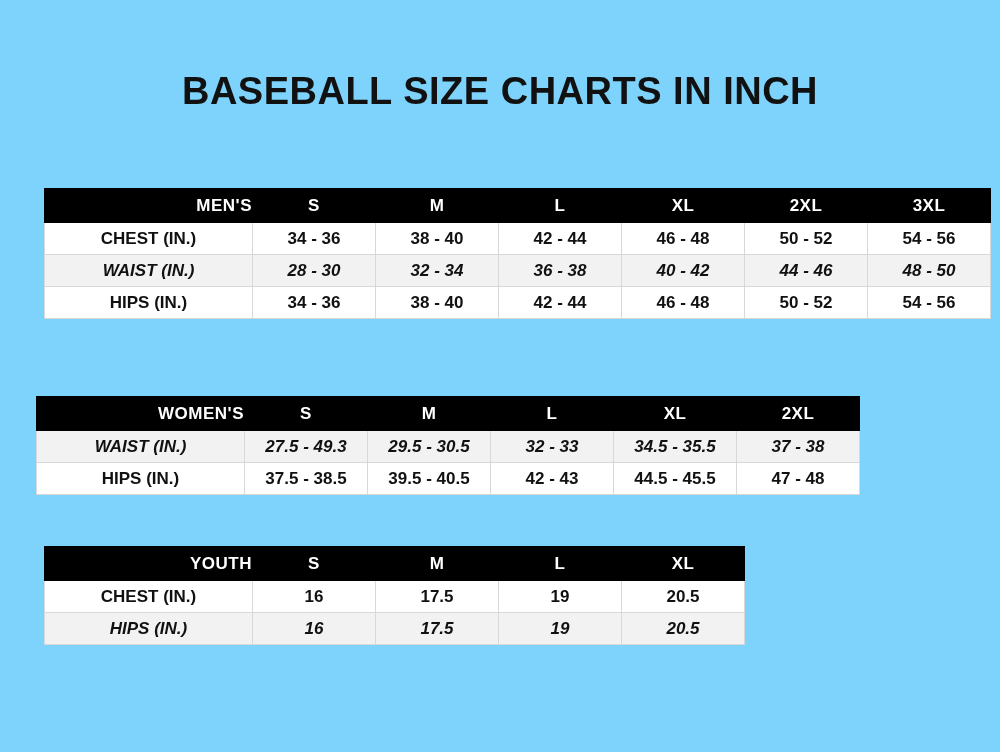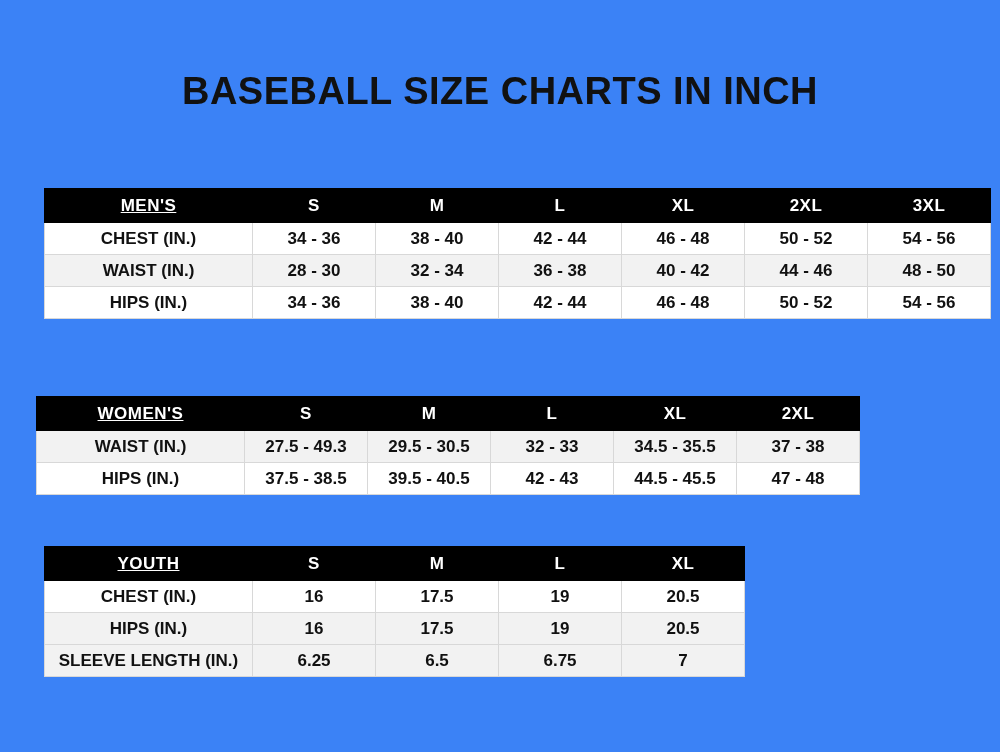--- a/index.html
+++ b/index.html
@@ -11,21 +11,21 @@
     width: 1000px;
     height: 752px;
     font-family: "Liberation Sans", sans-serif;
     color: #000000;
     overflow: hidden;
   }
   .page {
     position: relative;
     width: 1000px;
     height: 752px;
-    background: #3b82f6;
+    background: #7dd3fc;
   }
   .title {
     position: absolute;
     top: 70px;
     left: 0;
     width: 1000px;
     text-align: center;
     font-size: 38px;
     font-weight: bold;
     letter-spacing: 0.5px;
@@ -51,25 +51,25 @@
   }
   table.size-table thead th {
     background: #000000;
     color: #ffffff;
     border: 1px solid #000000;
     font-size: 17px;
     letter-spacing: 0.5px;
     height: 33px;
   }
   table.size-table thead th.row-label-head {
-    text-align: center;
-    text-decoration: underline;
+    text-align: right;
   }
   table.size-table tbody tr.alt td {
     background: #f2f2f2;
+    font-style: italic;
   }
   td.row-label {
     font-size: 17px;
     font-weight: bold;
     padding-right: 4px;
     text-align: center;
   }
 
   
   #table-mens { left: 44px; top: 188px; }
@@ -209,23 +209,16 @@
         <td>19</td>
         <td>20.5</td>
       </tr>
       <tr class="alt">
         <td class="row-label">HIPS (IN.)</td>
         <td>16</td>
         <td>17.5</td>
         <td>19</td>
         <td>20.5</td>
       </tr>
-      <tr class="alt">
-        <td class="row-label">SLEEVE LENGTH (IN.)</td>
-        <td>6.25</td>
-        <td>6.5</td>
-        <td>6.75</td>
-        <td>7</td>
-      </tr>
     </tbody>
   </table>
 
 </div>
 
 </body></html>

